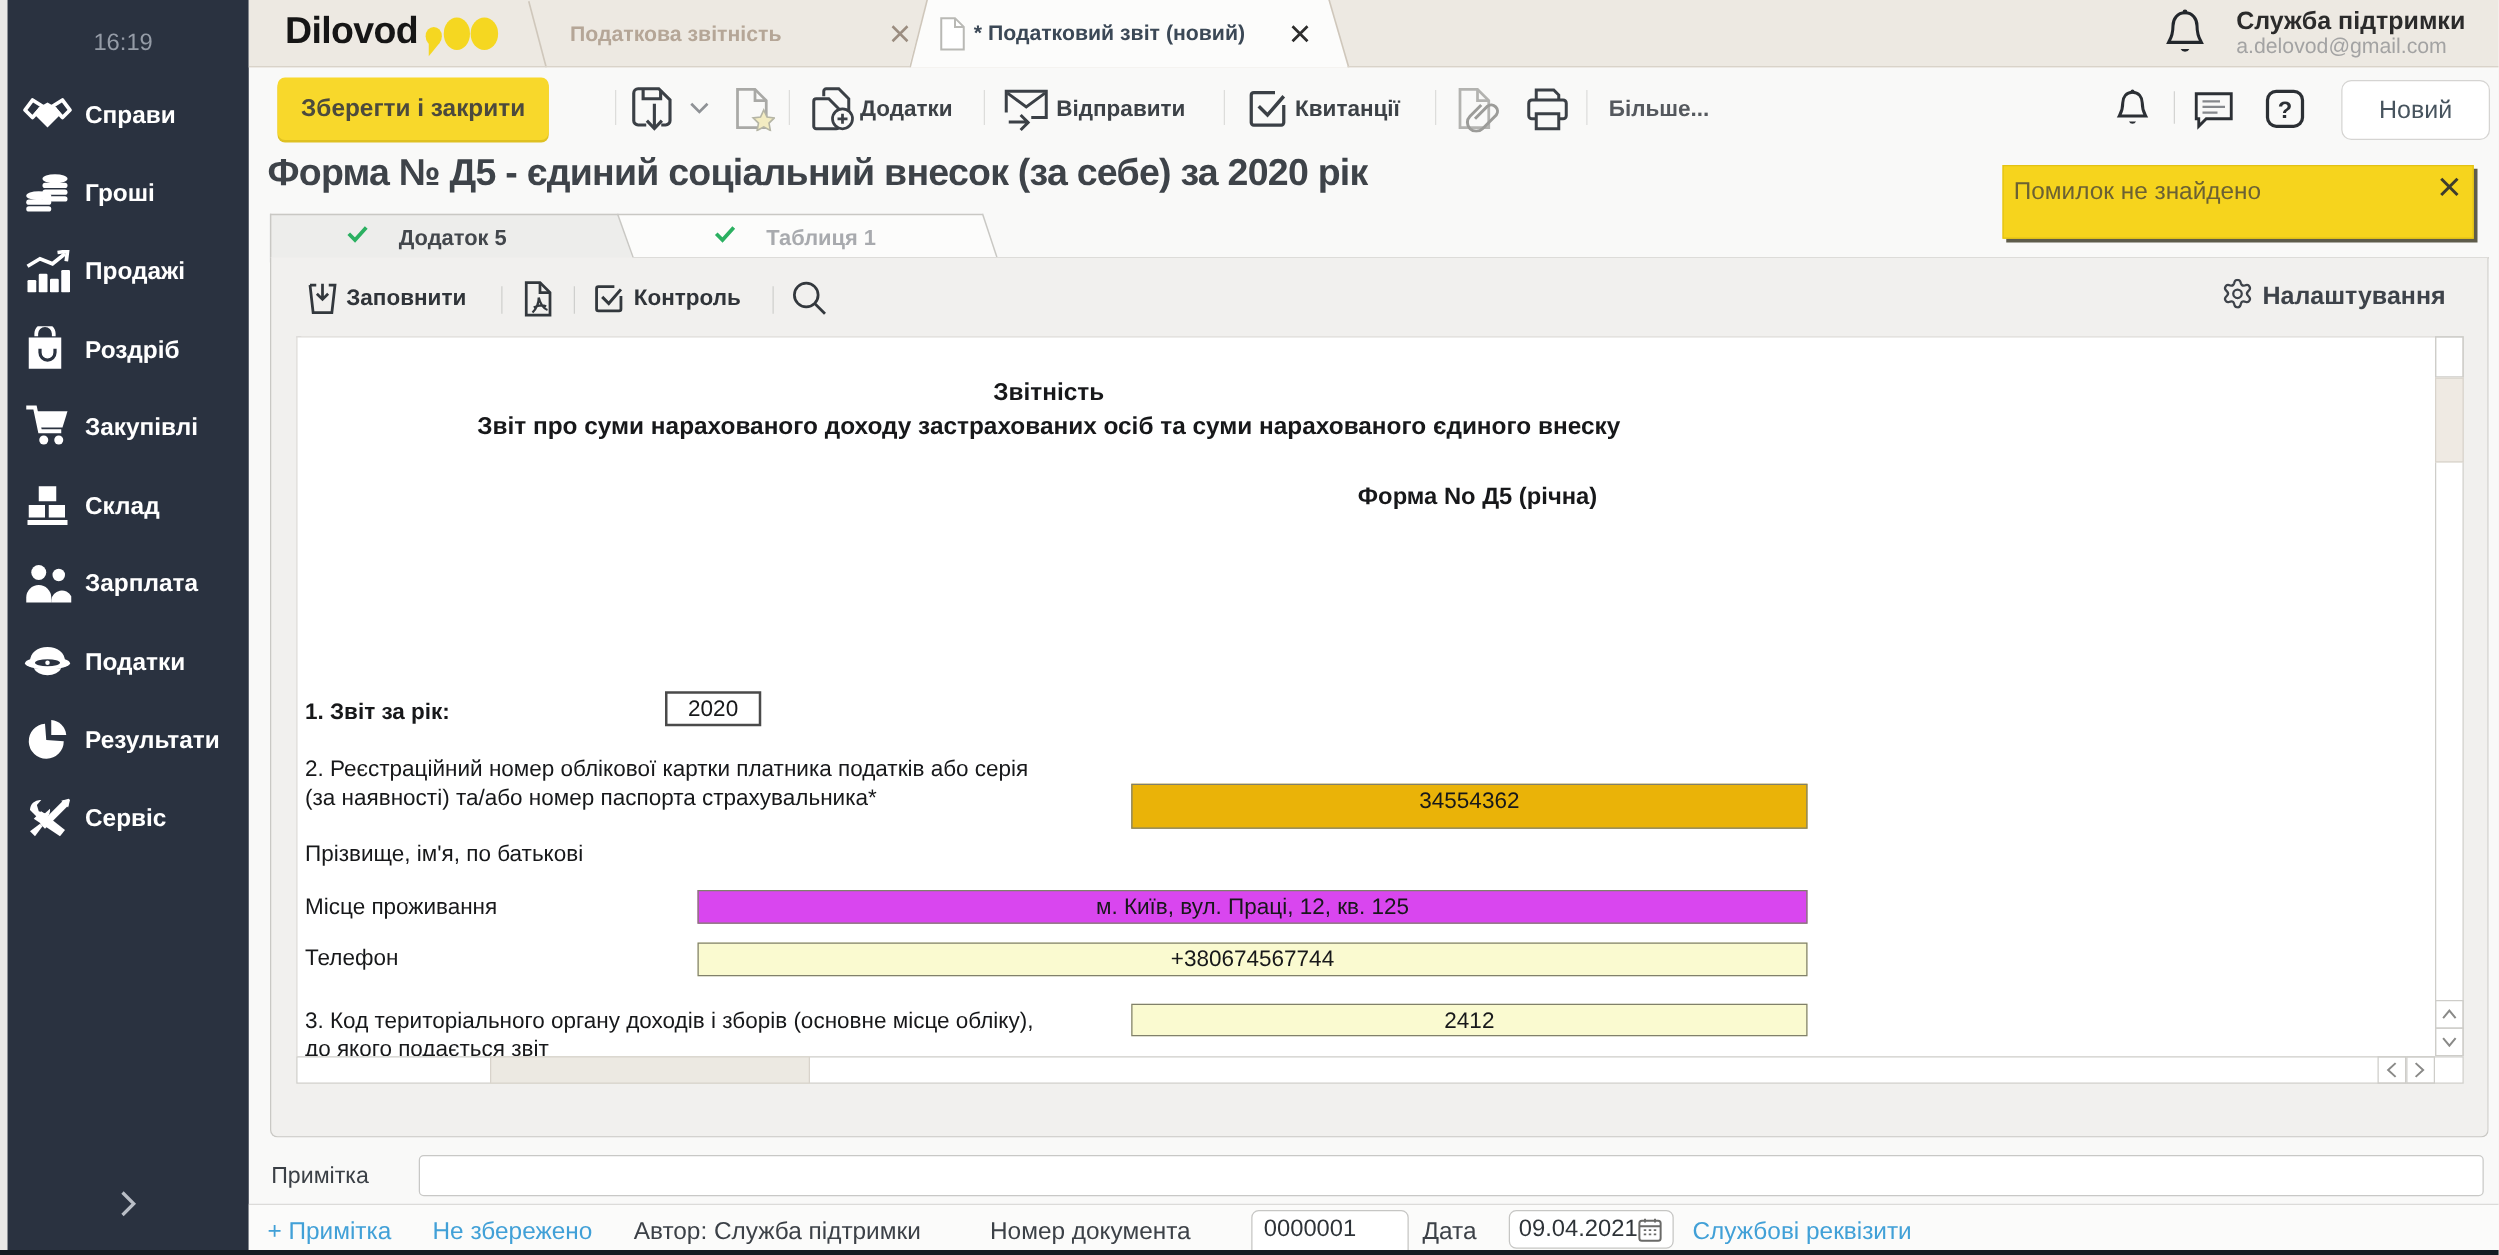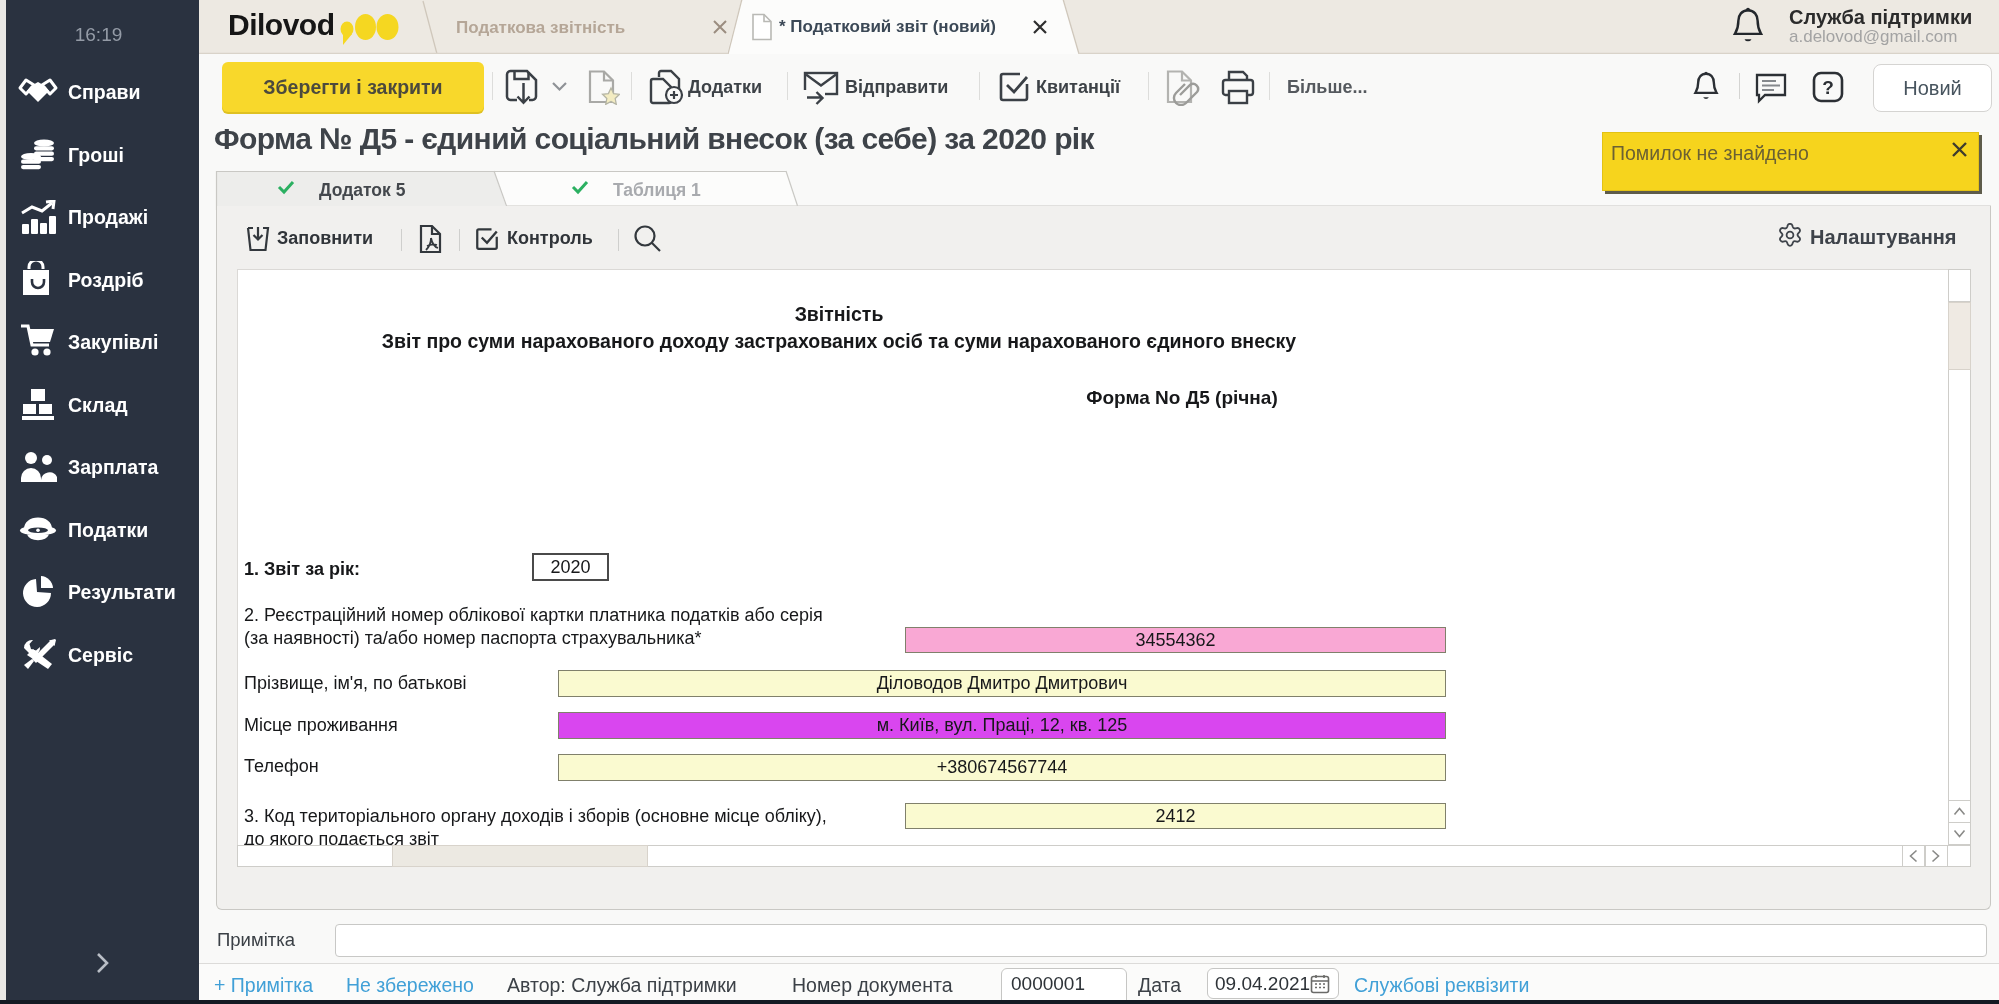--- a/index.html
+++ b/index.html
@@ -144,21 +144,21 @@
   </svg>
 
 <svg class="abs" style="left:1724px;top:5px;" width="48" height="42" viewBox="0 0 24 24">
   <path d="M12 3 C8.5 3 6.5 5.8 6.5 9 C6.5 13.5 5 15.5 4.5 16.5 L19.5 16.5 C19 15.5 17.5 13.5 17.5 9 C17.5 5.8 15.5 3 12 3 Z" fill="none" stroke="#23272c" stroke-width="1.4"></path>
   <path d="M10 19.5 a2.2 2.2 0 0 0 4 0 Z" fill="#23272c"></path>
   <circle cx="12" cy="2.6" r="1.1" fill="#23272c"></circle>
 </svg>
 <div class="abs" style="left:1789px;top:6px;font-size:20px;font-weight:bold;color:#2b2b2b;">Служба підтримки</div>
 <div class="abs" style="left:1789px;top:27px;font-size:17px;color:#a3a3a3;">a.delovod@gmail.com</div>
 
-<div class="abs" style="left:222px;top:62px;width:262px;height:50px;background:#f8d82b;border-radius:6px;box-shadow:0 2px 0 #dfc122;text-align:center;line-height:50px;font-size:19.5px;font-weight:bold;color:#4c4a3d;">Зберегти і закрити</div>
+<div class="abs" style="left:222px;top:62px;width:217px;height:50px;background:#f8d82b;border-radius:6px;box-shadow:0 2px 0 #dfc122;text-align:center;line-height:50px;font-size:19.5px;font-weight:bold;color:#4c4a3d;">Зберегти і закрити</div>
 
 <div class="abs" style="left:492px;top:72px;width:1px;height:28px;background:#dddddb;"></div>
 <div class="abs" style="left:631px;top:72px;width:1px;height:28px;background:#dddddb;"></div>
 <div class="abs" style="left:787px;top:72px;width:1px;height:28px;background:#dddddb;"></div>
 <div class="abs" style="left:979px;top:72px;width:1px;height:28px;background:#dddddb;"></div>
 <div class="abs" style="left:1148px;top:72px;width:1px;height:28px;background:#dddddb;"></div>
 <div class="abs" style="left:1269px;top:72px;width:1px;height:28px;background:#dddddb;"></div>
 
 <svg class="abs" style="left:505px;top:69px;" width="34" height="37" viewBox="0 0 34 37">
   <path d="M2 5.5 a3.5 3.5 0 0 1 3.5 -3.5 H22 L31 11 V27.5 a3.5 3.5 0 0 1 -3.5 3.5 H5.5 a3.5 3.5 0 0 1 -3.5 -3.5 Z" fill="none" stroke="#3b4046" stroke-width="2.5"></path>
@@ -286,24 +286,23 @@
 
 <div class="abs" id="doc" style="left:237px;top:269px;width:1711px;height:576px;background:#fff;border-top:1px solid #dbd9d6;border-left:1px solid #dbd9d6;overflow:hidden;color:#17181a;">
   <div class="abs" style="left:0;top:60px;width:1202px;text-align:center;font-size:19.5px;font-weight:bold;">Звіт про суми нарахованого доходу застрахованих осіб та суми нарахованого єдиного внеску</div>
   <div class="abs" style="left:0;top:33px;width:1202px;text-align:center;font-size:19.5px;font-weight:bold;">Звітність</div>
   <div class="abs" style="left:704px;top:117px;width:480px;text-align:center;font-size:19px;font-weight:bold;">Форма No Д5 (річна)</div>
 
   <div class="abs" style="left:6px;top:289px;font-size:18px;font-weight:bold;">1. Звіт за рік:</div>
   <div class="abs" style="left:294px;top:283px;width:77px;height:28px;border:2px solid #4a4a4a;text-align:center;font-size:18px;line-height:25px;">2020</div>
 
   <div class="abs" style="left:6px;top:334px;font-size:18px;line-height:23px;">2. Реєстраційний номер облікової картки платника податків або серія<br>(за наявності) та/або номер паспорта страхувальника*</div>
-  <div class="abs" style="left:667px;top:357px;width:541px;height:26px;background:#f9a8d4;border:1px solid #80806b;text-align:center;font-size:18px;line-height:24px;">34554362</div>
+  <div class="abs" style="left:667px;top:357px;width:541px;height:36px;background:#eab308;border:1px solid #80806b;text-align:center;font-size:18px;line-height:24px;">34554362</div>
 
   <div class="abs" style="left:6px;top:403px;font-size:18px;">Прізвище, ім'я, по батькові</div>
-  <div class="abs" style="left:320px;top:400px;width:888px;height:27px;background:#fafad0;border:1px solid #80806b;text-align:center;font-size:18px;line-height:25px;">Діловодов Дмитро Дмитрович</div>
 
   <div class="abs" style="left:6px;top:445px;font-size:18px;">Місце проживання</div>
   <div class="abs" style="left:320px;top:442px;width:888px;height:27px;background:#d946ef;border:1px solid #80806b;text-align:center;font-size:18px;line-height:25px;">м. Київ, вул. Праці, 12, кв. 125</div>
 
   <div class="abs" style="left:6px;top:486px;font-size:18px;">Телефон</div>
   <div class="abs" style="left:320px;top:484px;width:888px;height:27px;background:#fafad0;border:1px solid #80806b;text-align:center;font-size:18px;line-height:25px;">+380674567744</div>
 
   <div class="abs" style="left:6px;top:535px;font-size:18px;line-height:23px;">3. Код територіального органу доходів і зборів (основне місце обліку),<br>до якого подається звіт</div>
   <div class="abs" style="left:667px;top:533px;width:541px;height:26px;background:#fafad0;border:1px solid #80806b;text-align:center;font-size:18px;line-height:24px;">2412</div>
 </div>

